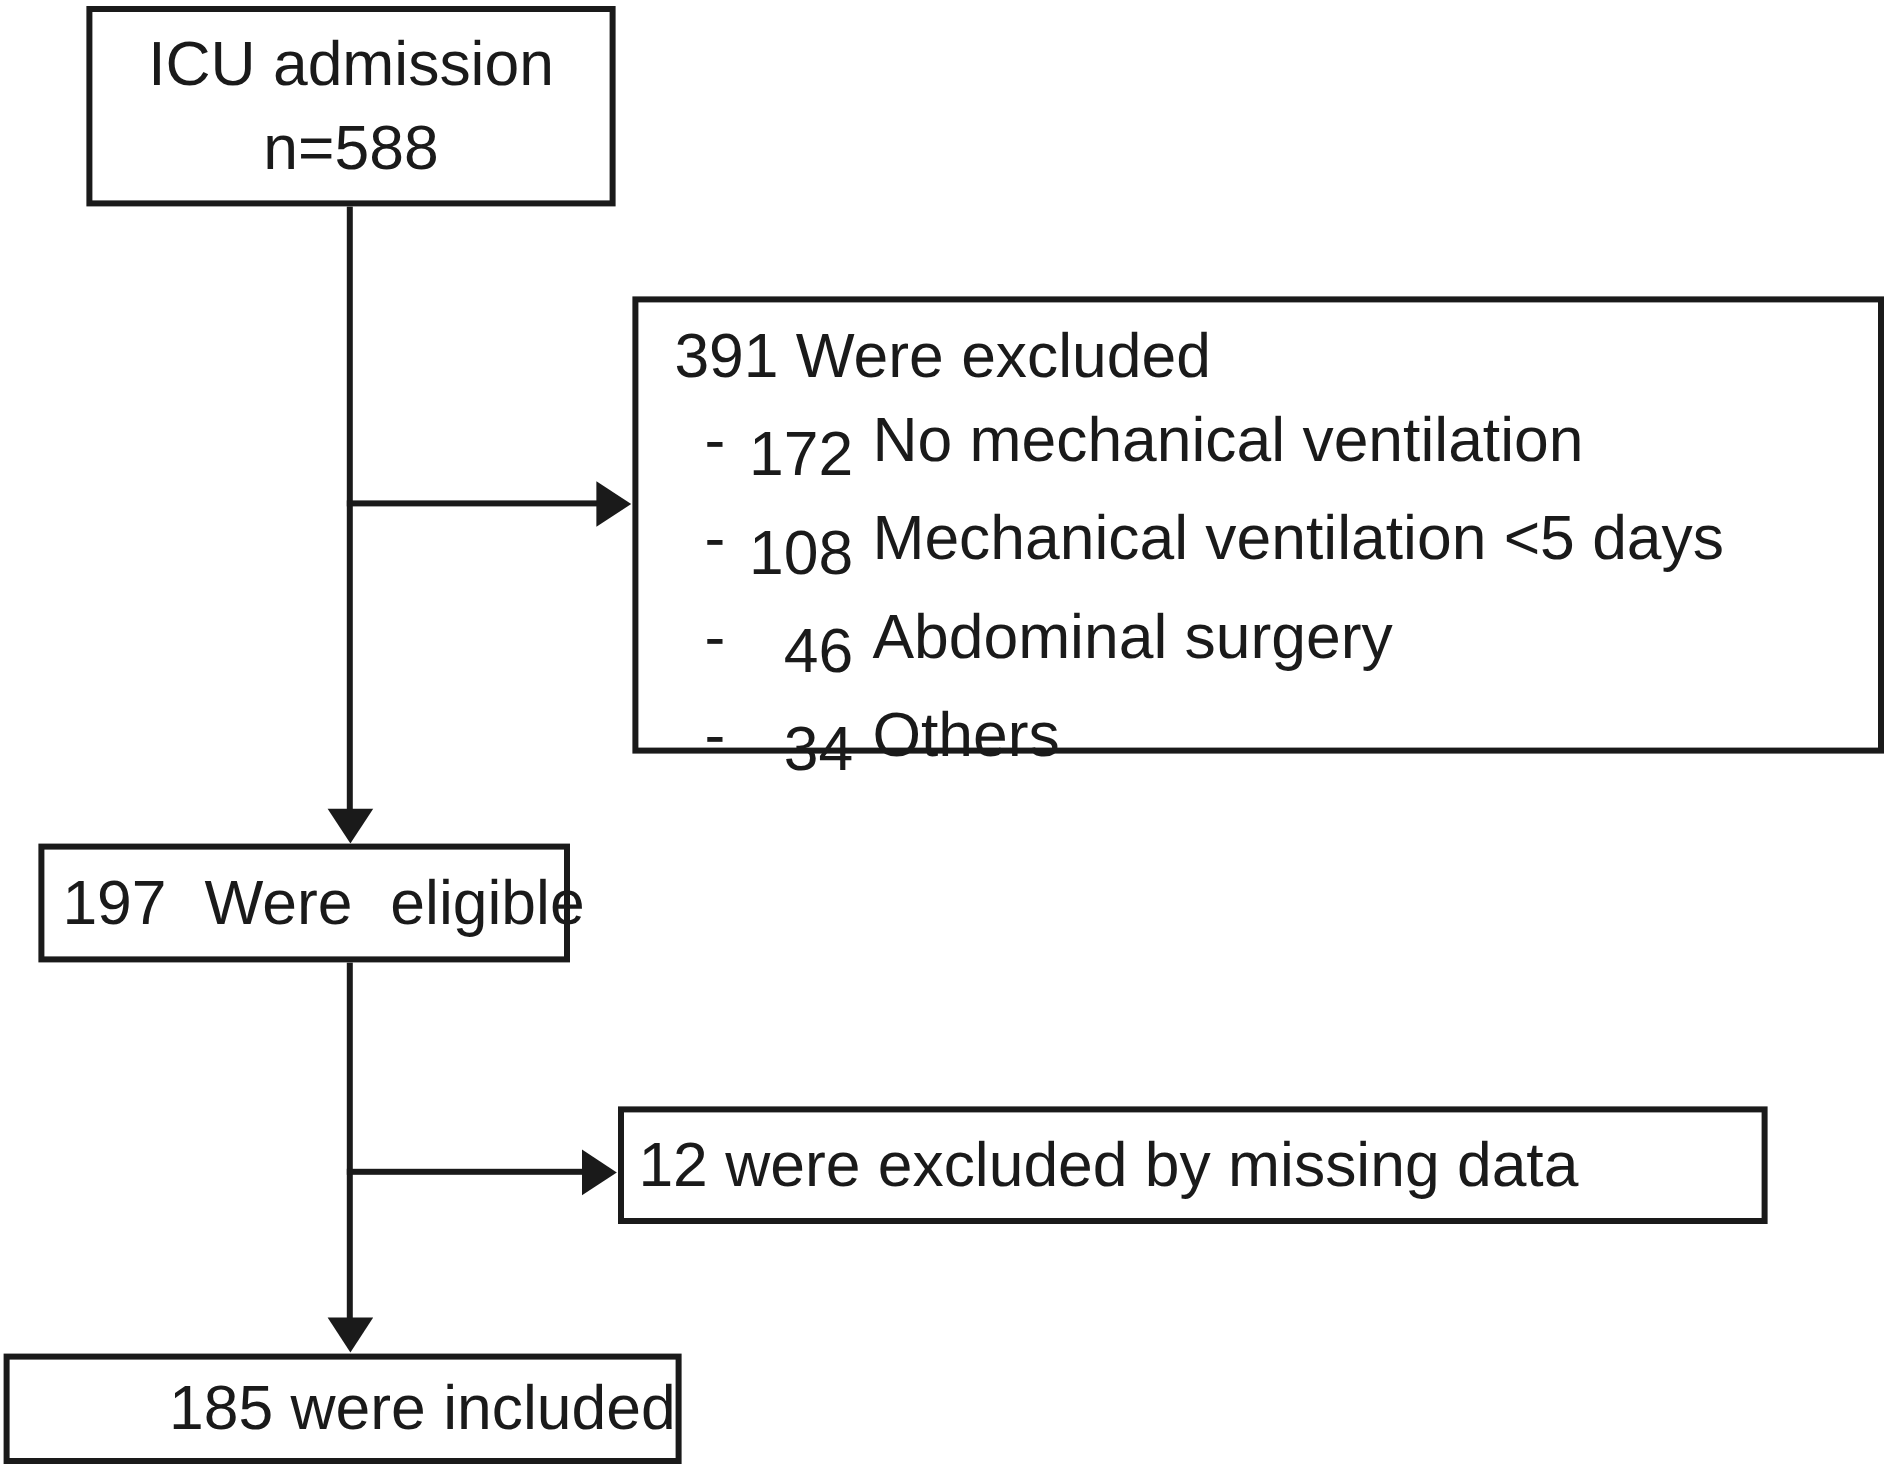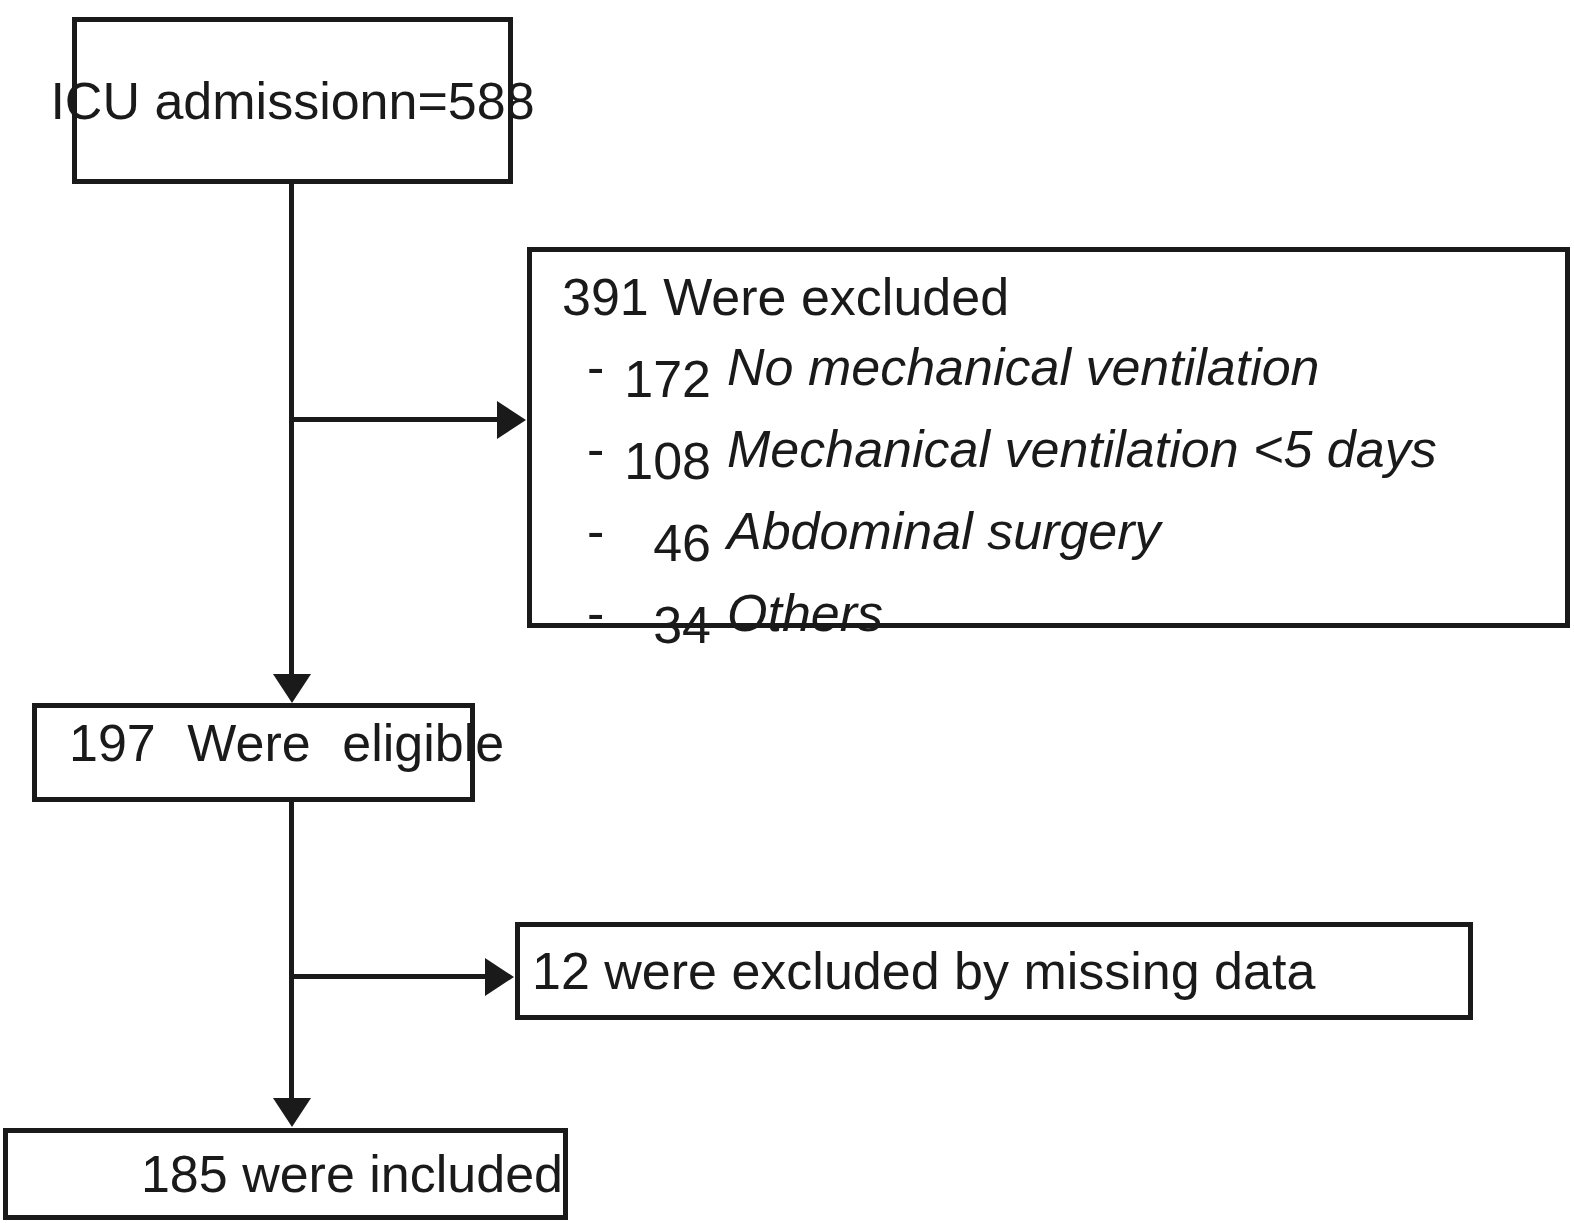--- a/index.html
+++ b/index.html
@@ -19,35 +19,35 @@
   .box {
     position: absolute;
     border: 5px solid var(--stroke);
     background: var(--bg);
     font-size: 52px;
     line-height: 70px;
     white-space: nowrap;
   }
   
   .box-icu {
-    left: 72px; top: 17px; width: 441px; height: 167px;
-    display: flex; flex-direction: row; justify-content: center; align-items: center;
+    left: 72px; top: 5px; width: 441px; height: 167px;
+    display: flex; flex-direction: column; justify-content: center; align-items: center;
     text-align: center;
   }
   .box-excluded {
     left: 527px; top: 247px; width: 1043px; height: 381px;
     padding: 10px 10px 12px 30px;
   }
   .ex-item { display: flex; padding-left: 25px; }
   .ex-item .dash { display: inline-block; width: 29px; }
   .ex-item .num  { display: inline-block; width: 95px; text-align: right; margin-top: 12px; }
-  .ex-item .lbl  { margin-left: 16px; font-style: italic; }
+  .ex-item .lbl  { margin-left: 16px; }
   .box-eligible {
     left: 32px; top: 703px; width: 443px; height: 99px;
-    display: flex; align-items: flex-start; padding-left: 32px;
+    display: flex; align-items: center; padding-left: 15px;
     word-spacing: 0.33em;
   }
   .box-missing {
     left: 515px; top: 922px; width: 958px; height: 98px;
     display: flex; align-items: center; padding-left: 12px;
   }
   .box-included {
     left: 3px; top: 1128px; width: 565px; height: 92px;
     display: flex; align-items: center; padding-left: 40px; justify-content: flex-end;
   }

